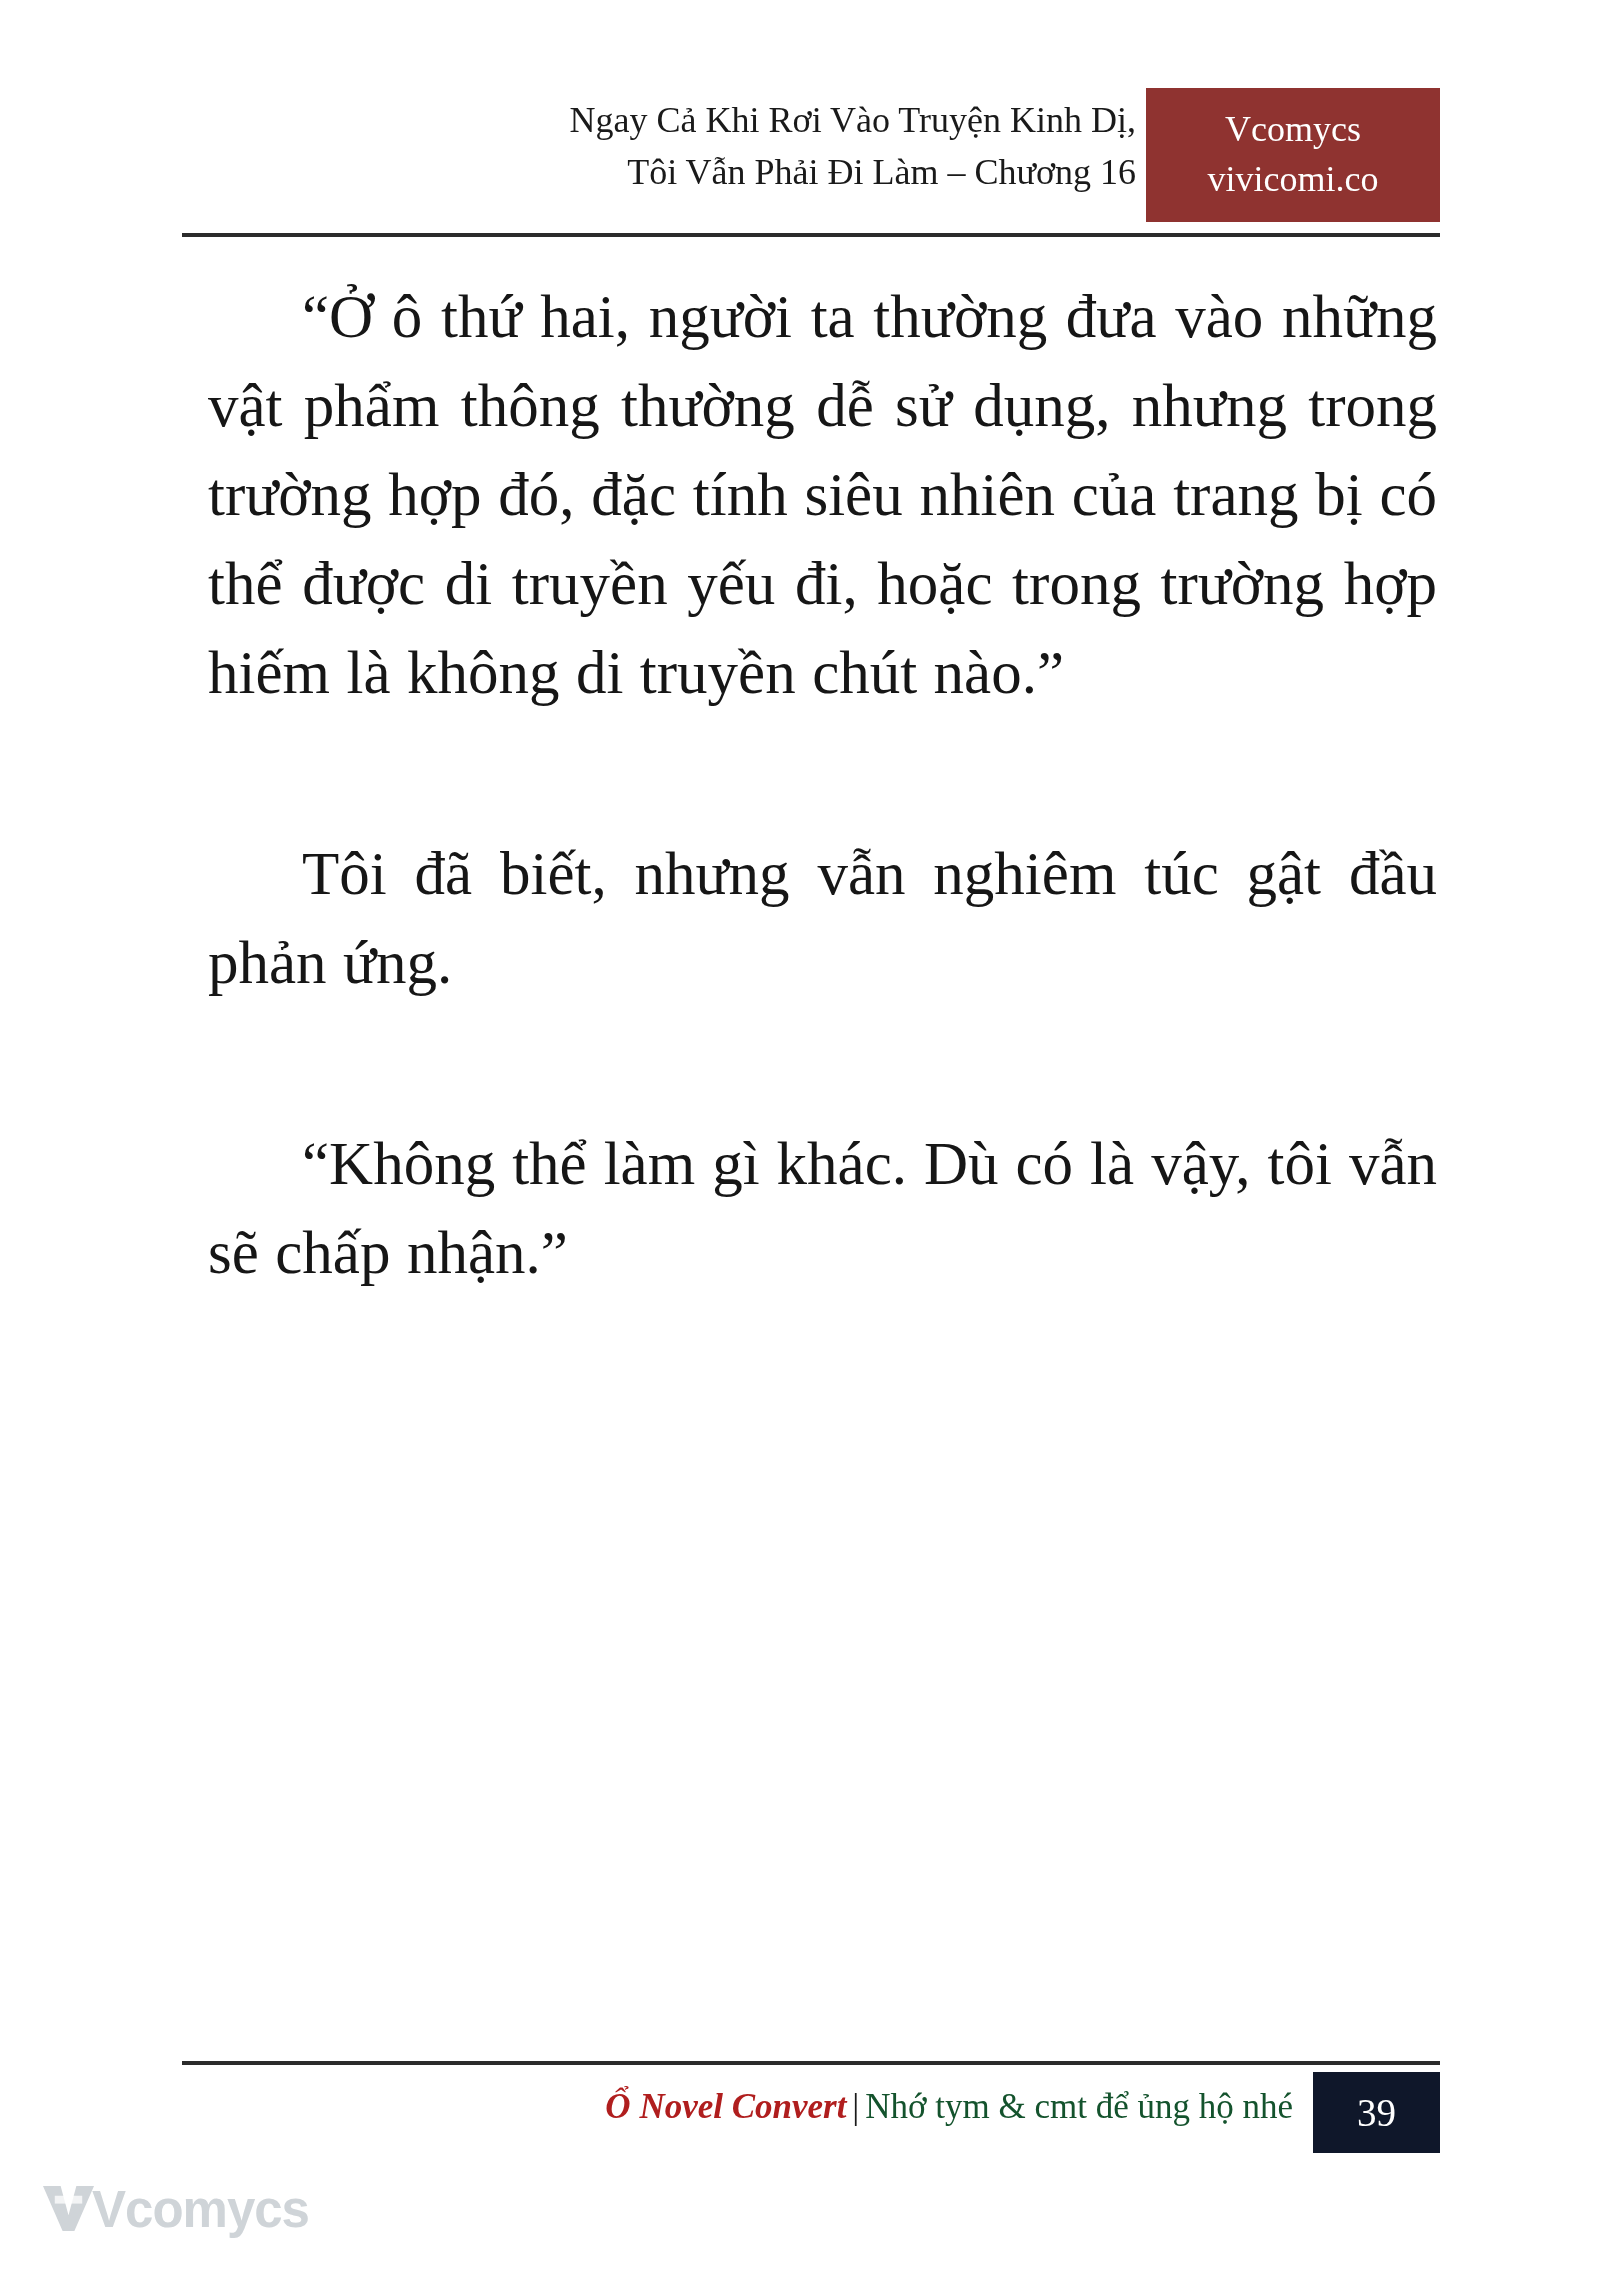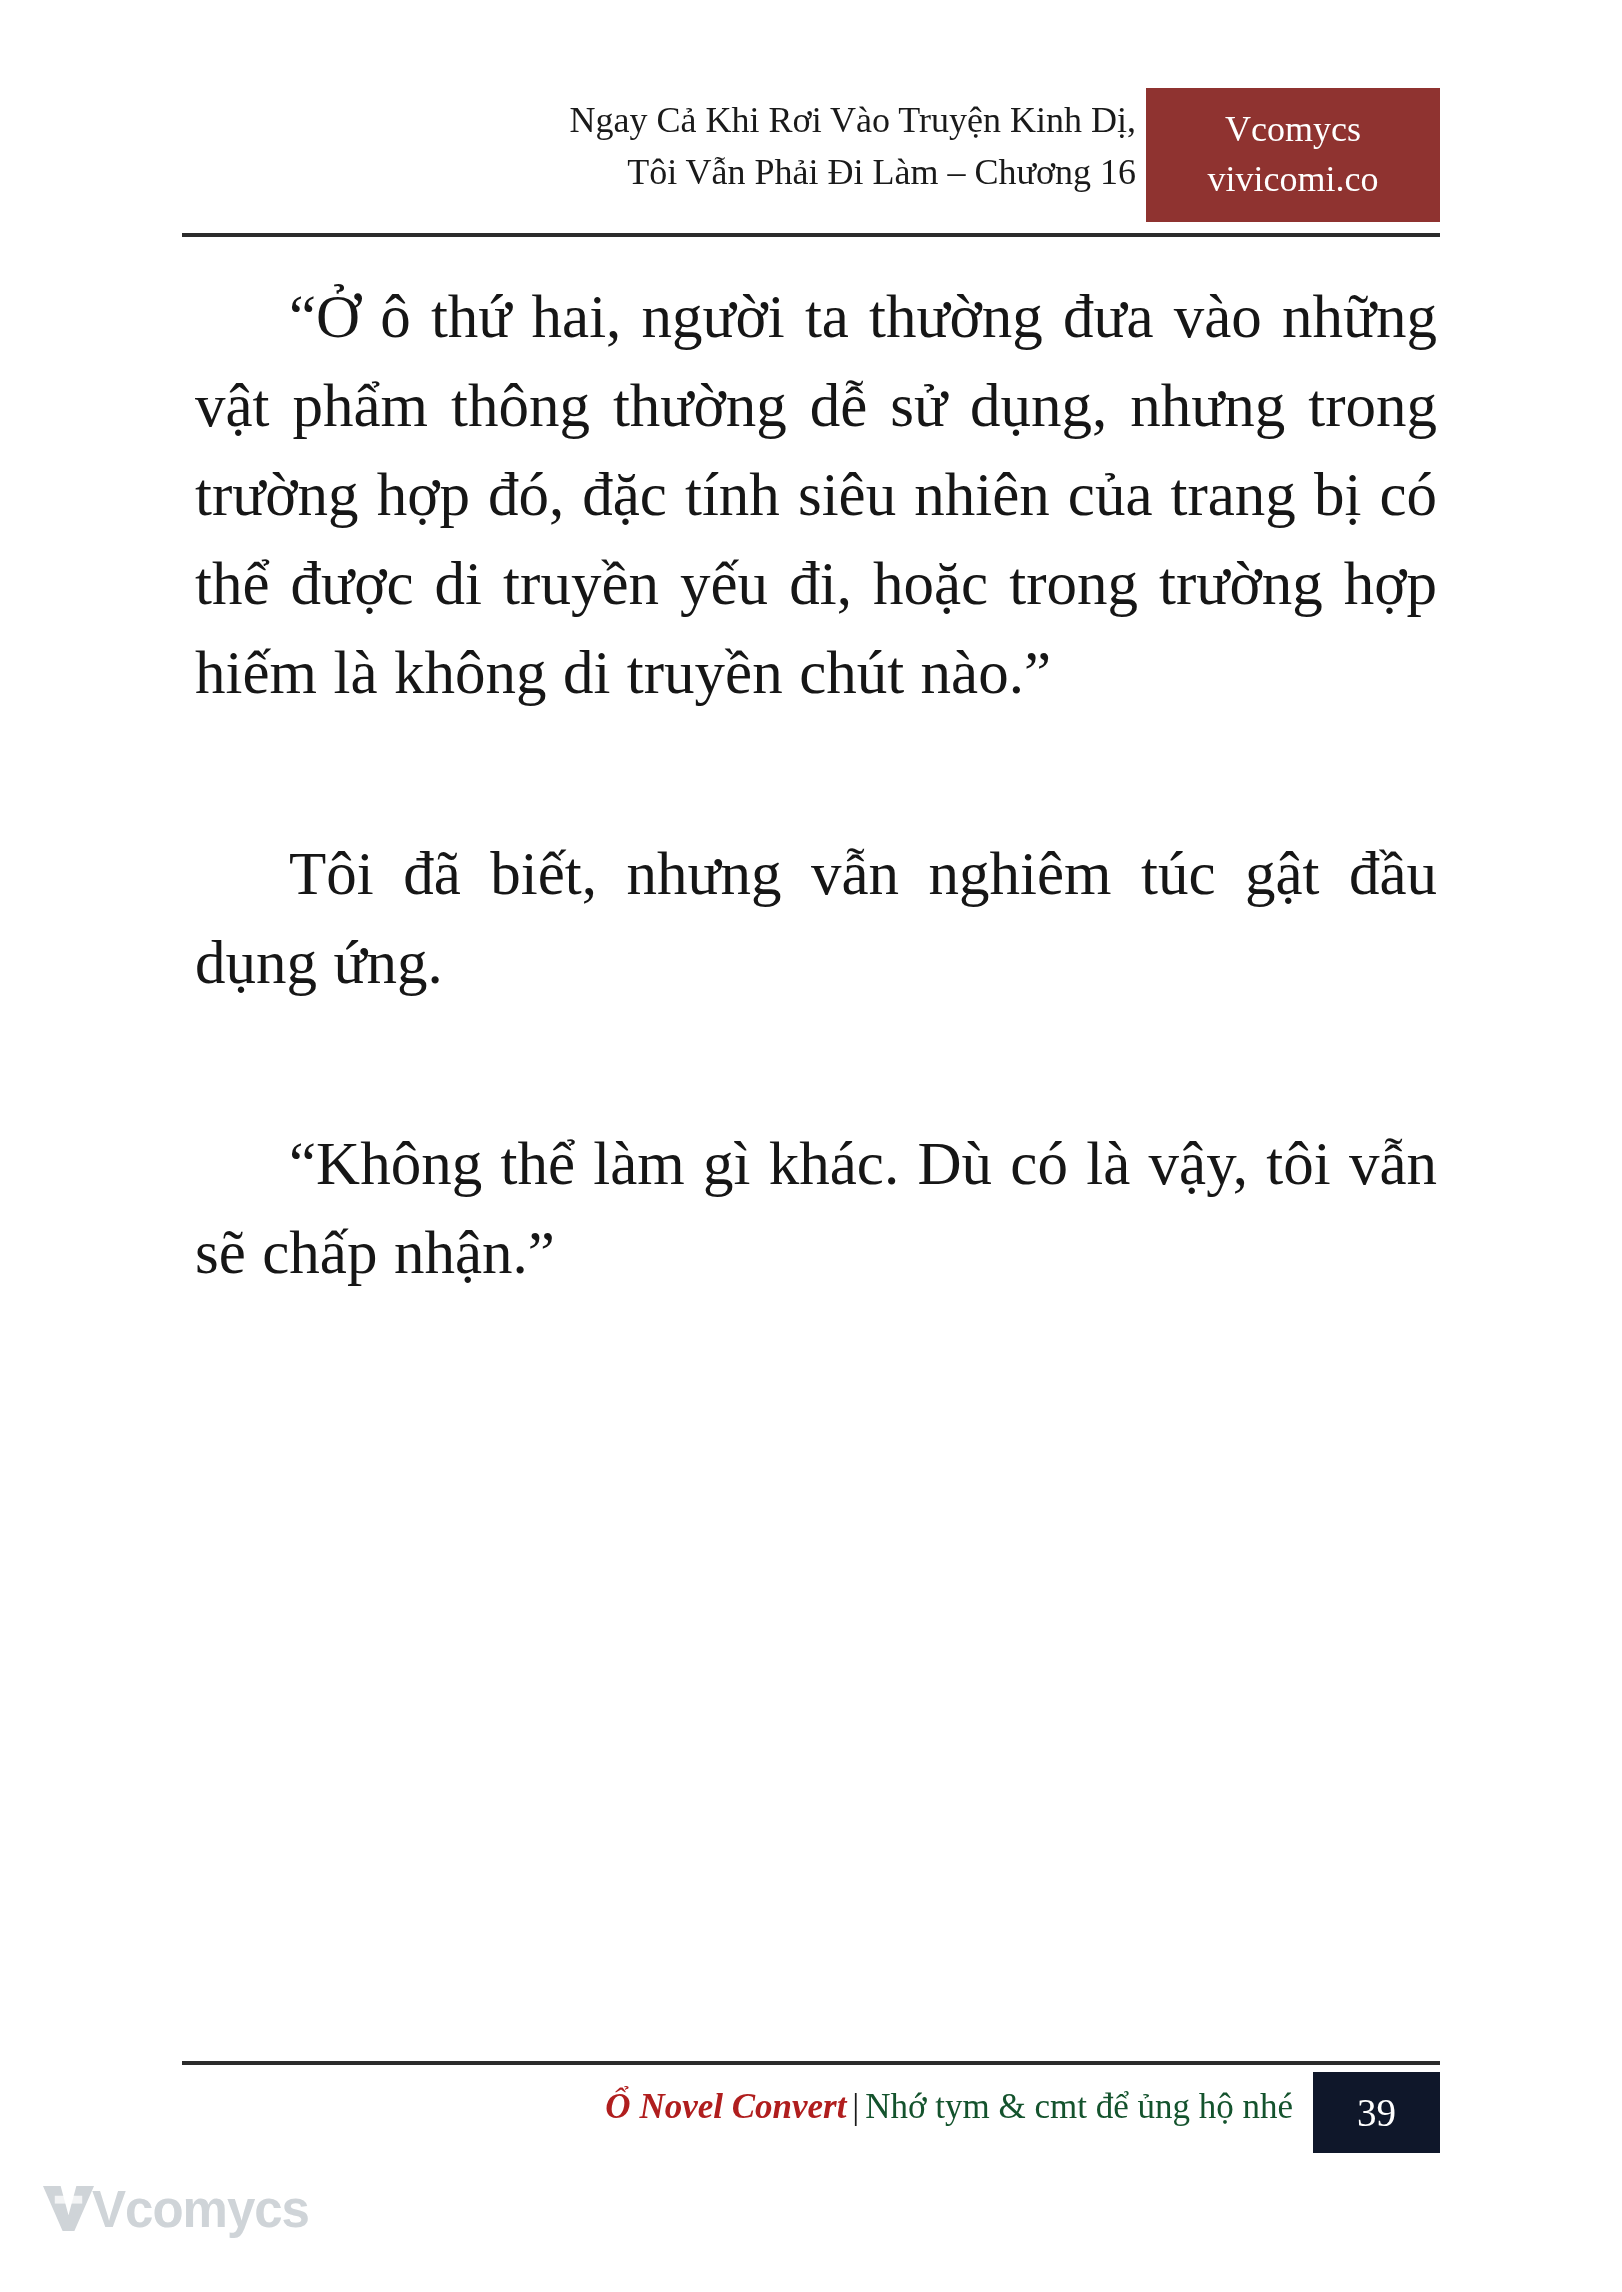--- a/index.html
+++ b/index.html
@@ -76,21 +76,21 @@
     left: 192px;
     top: 272px;
     width: 1245px;
   }
   .para {
     font-size: 61px;
     line-height: 1.46;
     text-align: justify;
     text-justify: inter-word;
     text-indent: 94px;
-    margin: 0 0 0 3px;
+    margin: 0 0 0 16px;
     color: #161616;
     font-family: "Liberation Serif", "DejaVu Serif", serif;
     word-spacing: 0.02em;
   }
   .para + .para {
     margin-top: 112px;
   }
 
   
   .footer-rule {
@@ -183,21 +183,21 @@
     </div>
     <div class="header-badge">
       <span>Vcomycs</span>
       <span>vivicomi.co</span>
     </div>
   </div>
   <div class="header-rule"></div>
 
   <div class="content">
     <p class="para">“Ở ô thứ hai, người ta thường đưa vào những vật phẩm thông thường dễ sử dụng, nhưng trong trường hợp đó, đặc tính siêu nhiên của trang bị có thể được di truyền yếu đi, hoặc trong trường hợp hiếm là không di truyền chút nào.”</p>
-    <p class="para">Tôi đã biết, nhưng vẫn nghiêm túc gật đầu dụng ứng.</p>
+    <p class="para">Tôi đã biết, nhưng vẫn nghiêm túc gật đầu phản ứng.</p>
     <p class="para">“Không thể làm gì khác. Dù có là vậy, tôi vẫn sẽ chấp nhận.”</p>
   </div>
 
   <div class="footer-rule"></div>
   <div class="footer">
     <div class="footer-text">
       <span class="footer-brand">Ổ Novel Convert</span><span class="footer-sep">|</span><span class="footer-note">Nhớ tym &amp; cmt để ủng hộ nhé</span>
     </div>
     <div class="footer-page">39</div>
   </div>

